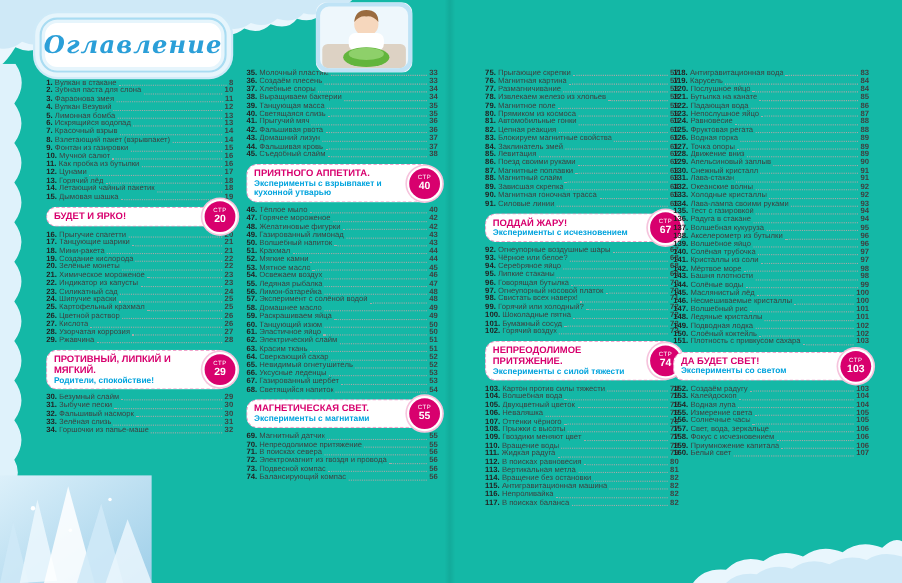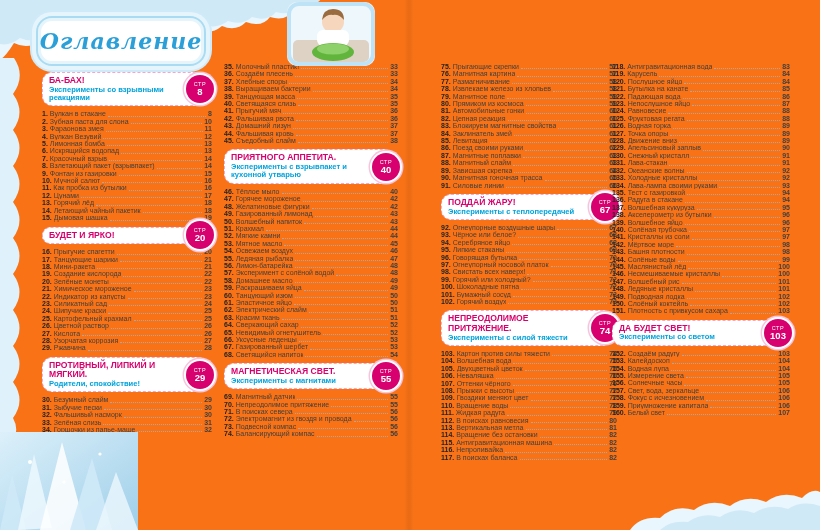--- a/index.html
+++ b/index.html
@@ -1,17 +1,17 @@
 <!DOCTYPE html>
 <html lang="ru"><head>
 <meta charset="utf-8">
 <style>
   html,body{margin:0;padding:0;}
   body{width:820px;height:530px;overflow:hidden;background:#f0f0f0;font-family:"Liberation Sans",sans-serif;}
-  .spread{position:relative;width:820px;height:530px;background:#f97316;}
+  .spread{position:relative;width:820px;height:530px;background:#14b8a6;}
   .gutter{position:absolute;left:404px;top:0;width:10px;height:530px;
           background:linear-gradient(90deg,rgba(0,0,0,0) 0%,rgba(0,0,0,.07) 50%,rgba(0,0,0,0) 100%);}
   .deco{position:absolute;pointer-events:none;}
   .deco-top{left:0;top:0;}
   .deco-left{left:0;top:58px;}
   .deco-br{right:0;bottom:0;}
 
   .title-frame{position:absolute;left:36px;top:16px;width:166px;height:46px;background:#fff;
     border:2px solid #a9dcf2;border-radius:16px;
     box-shadow:0 0 0 4px #e6f5fc,0 0 0 6px #cfeaf8,inset 0 0 0 3px #e6f5fc;
@@ -98,28 +98,20 @@
       <polygon points="40,98 62,10 86,98" fill="#ffffff" opacity="0.85"></polygon>
       <polygon points="70,98 92,26 112,98" fill="#cfe9f7" opacity="0.9"></polygon>
       <polygon points="96,98 116,40 138,98" fill="#eaf6fd" opacity="0.85"></polygon>
       <circle cx="30" cy="30" r="2" fill="#ffffff"></circle>
       <circle cx="100" cy="22" r="1.6" fill="#ffffff"></circle>
       <circle cx="64" cy="50" r="1.6" fill="#ffffff"></circle>
     </svg>
   </div>
 
   <div class="col c0">
-      <div class="sec">
-        <span class="t1">БА-БАХ!</span>
-        <span class="t2">Эксперименты со взрывными реакциями</span>
-        <div class="badge">
-          <span class="l">СТР</span>
-          <span class="n">8</span>
-        </div>
-      </div>
       <div class="entry">
         <span class="no">1.</span>
         <span class="ti">Вулкан в стакане</span>
         <span class="dots"></span>
         <span class="pg">8</span>
       </div>
       <div class="entry">
         <span class="no">2.</span>
         <span class="ti">Зубная паста для слона</span>
         <span class="dots"></span>
@@ -689,21 +681,21 @@
         <span class="pg">65</span>
       </div>
       <div class="entry">
         <span class="no">91.</span>
         <span class="ti">Силовые линии</span>
         <span class="dots"></span>
         <span class="pg">66</span>
       </div>
       <div class="sec">
         <span class="t1">ПОДДАЙ ЖАРУ!</span>
-        <span class="t2">Эксперименты с теплопередачей</span>
+        <span class="t2">Эксперименты с исчезновением</span>
         <div class="badge">
           <span class="l">СТР</span>
           <span class="n">67</span>
         </div>
       </div>
       <div class="entry">
         <span class="no">92.</span>
         <span class="ti">Огнеупорные воздушные шары</span>
         <span class="dots"></span>
         <span class="pg">67</span>

